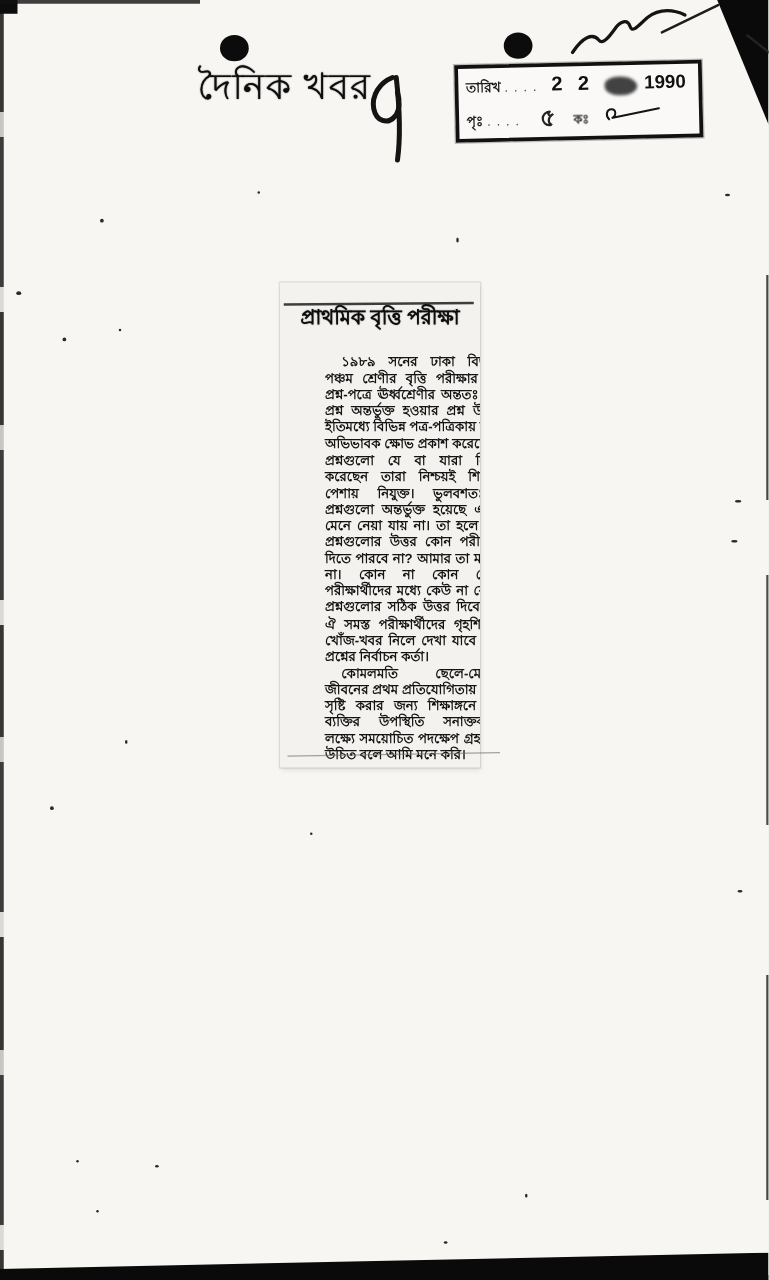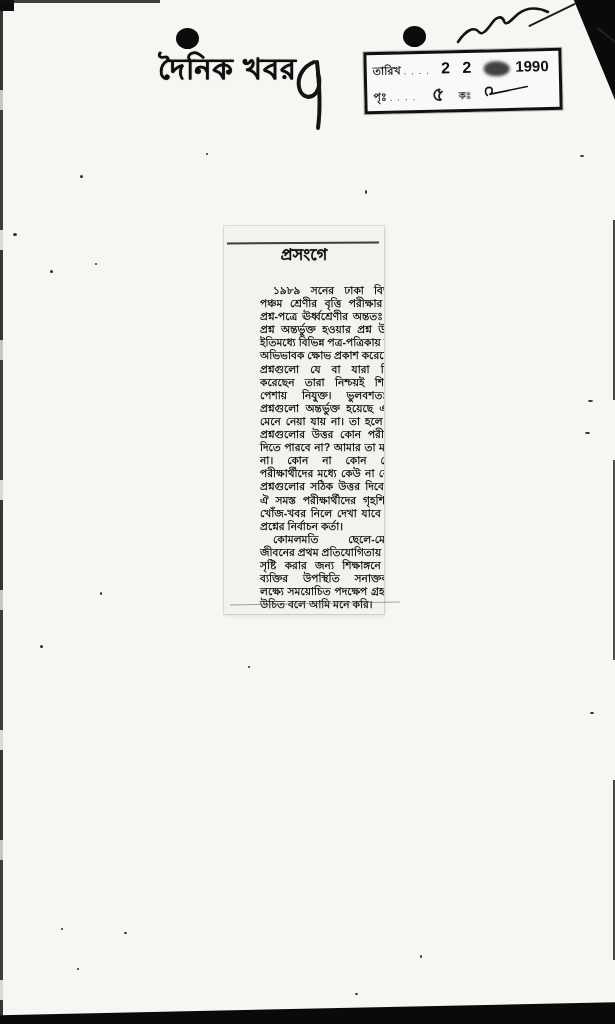--- a/index.html
+++ b/index.html
@@ -45,21 +45,21 @@
     clip-path:polygon(0% 66%,100% 16%,100% 100%,0% 100%);
   }
   .speck{position:absolute;background:#2a2a2a;border-radius:50%;}
   
   .masthead-dot{
     position:absolute;left:176px;top:28px;width:23px;height:21px;
     background:#0c0c0c;border-radius:50%;
   }
   .masthead{
     position:absolute;left:140px;top:46px;width:175px;height:42px;
-    font-size:29px;font-weight:700;letter-spacing:1px;color:#0e0e0e;
+    font-size:29px;font-weight:400;letter-spacing:1px;color:#0e0e0e;
     text-align:center;white-space:nowrap;
     text-shadow:0 0 1px #000;
   }
   .hand-number{position:absolute;left:292px;top:58px;}
   .hand-signature{position:absolute;left:452px;top:4px;}
   .stamp-dot{
     position:absolute;left:403px;top:26px;width:23px;height:21px;
     background:#0c0c0c;border-radius:50%;
   }
   
@@ -175,21 +175,21 @@
         <svg width="52" height="14" viewBox="0 0 52 14">
           <path d="M6,11 C3,8 4,3 8,3 C12,3 12,9 8,10 L46,3" stroke-width="1.6"></path>
         </svg>
       </span>
     </div>
   </div>
 
   <div class="clipping">
     <div class="clip-toprule"></div>
     <div class="headline">
-      <div>প্রসংগে</div>
+      <div>প্রাথমিক বৃত্তি পরীক্ষা</div>
     </div>
     <div class="clip-body">
       <p>১৯৮৯ সনের ঢাকা বিভাগের পঞ্চম শ্রেণীর বৃত্তি পরীক্ষার অংক প্রশ্ন-পত্রে ঊর্ধ্বশ্রেণীর অন্ততঃ চারটি প্রশ্ন অন্তর্ভুক্ত হওয়ার প্রশ্ন উঠেছে। ইতিমধ্যে বিভিন্ন পত্র-পত্রিকায় অনেক অভিভাবক ক্ষোভ প্রকাশ করেছেন। এ প্রশ্নগুলো যে বা যারা নির্বাচন করেছেন তারা নিশ্চয়ই শিক্ষকতা পেশায় নিযুক্ত। ভুলবশতঃ এ প্রশ্নগুলো অন্তর্ভুক্ত হয়েছে এ কথা মেনে নেয়া যায় না। তা হলে কি এ প্রশ্নগুলোর উত্তর কোন পরীক্ষার্থীই দিতে পারবে না? আমার তা মনে হয় না। কোন না কোন কেন্দ্রের পরীক্ষার্থীদের মধ্যে কেউ না কেউ এ প্রশ্নগুলোর সঠিক উত্তর দিবে। আর ঐ সমস্ত পরীক্ষার্থীদের গৃহশিক্ষকের খোঁজ-খবর নিলে দেখা যাবে তারাই প্রশ্নের নির্বাচন কর্তা।</p>
       <p>কোমলমতি ছেলে-মেয়েদের জীবনের প্রথম প্রতিযোগিতায় প্রহসন সৃষ্টি করার জন্য শিক্ষাঙ্গনে অসৎ ব্যক্তির উপস্থিতি সনাক্তকরণের লক্ষ্যে সময়োচিত পদক্ষেপ গ্রহণ করা উচিত বলে আমি মনে করি।</p>
       <div class="signoff">
         <div>এম এ বারী</div>
 
       </div>
     </div>
   </div>

